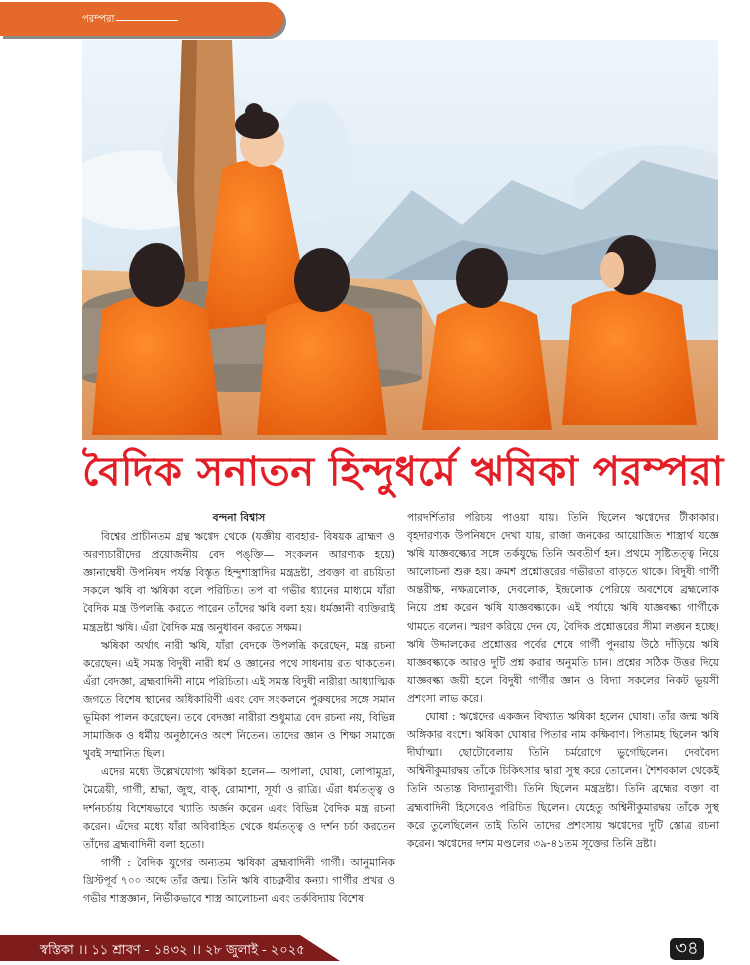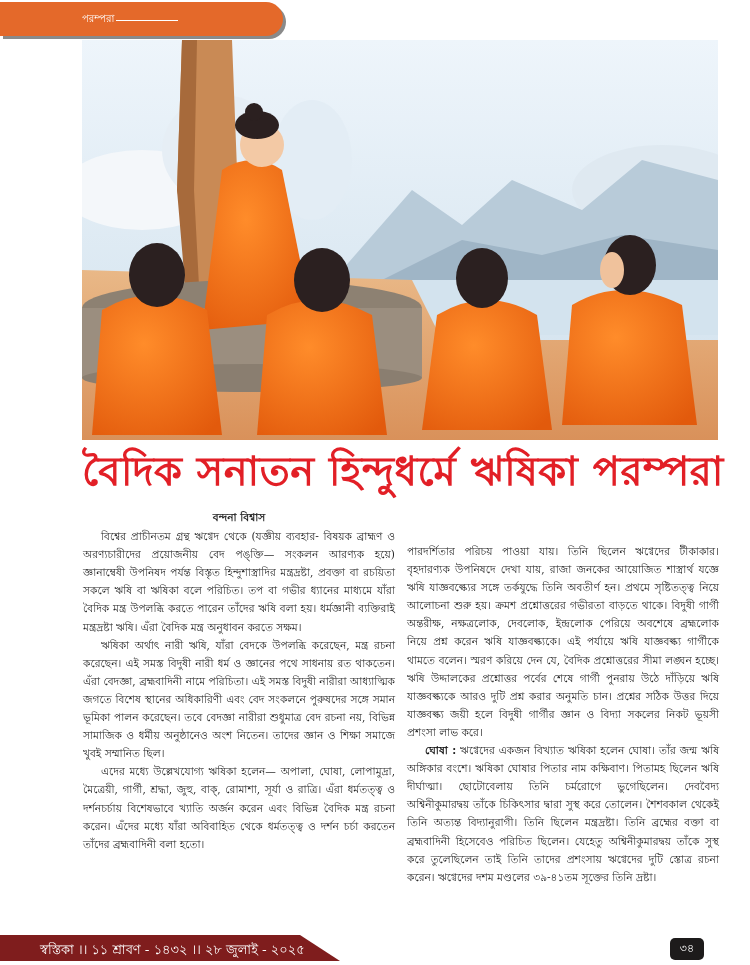--- a/index.html
+++ b/index.html
@@ -28,35 +28,35 @@
       white-space: nowrap;
     }
 
     .columns {
       position: absolute; left: 83px; top: 508px; width: 636px; height: 410px;
       display: flex; gap: 12px;
     }
     .col { width: 312px; font-size: 10.6px; line-height: 18.1px; text-align: justify; color: #262626; }
     .byline { text-align: center; font-weight: bold; margin-bottom: 1px; }
     .col p { text-indent: 18px; }
-    .col p.noindent { text-indent: 0; margin-top: 34px; }
-    .col b { font-weight: bold; color: #111; }
+    .col p.noindent { text-indent: 0; }
+    .col b { font-weight: normal; color: #111; }
 
     .footer-band {
       position: absolute; left: 0; top: 935px; width: 340px; height: 26px;
       background: #7f1d1d;
       clip-path: polygon(0 0, 300px 0, 340px 100%, 0 100%);
       display: flex; align-items: flex-end; padding-left: 40px;
     }
     .footer-band .issue { color: #fff; font-size: 13px; font-family: "DejaVu Sans", sans-serif; white-space: nowrap; }
 
     .page-num {
       position: absolute; left: 670px; top: 938px; width: 34px; height: 22px;
       background: #1d1b1b; border-radius: 5px; color: #fff;
-      font-size: 11px; font-family: "DejaVu Sans", sans-serif;
+      font-size: 18px; font-family: "DejaVu Sans", sans-serif;
       display: flex; align-items: center; justify-content: center;
     }
   </style>
 </head>
 <body>
 
 <div class="section-tab">
   <span class="label">পরম্পরা</span>
   <span class="rule"></span>
 </div>
@@ -124,20 +124,21 @@
 </div>
 
 <div class="headline">বৈদিক সনাতন হিন্দুধর্মে ঋষিকা পরম্পরা</div>
 
 <div class="columns">
   <div class="col">
     <div class="byline">বন্দনা বিশ্বাস</div>
     <p>বিশ্বের প্রাচীনতম গ্রন্থ ঋগ্বেদ থেকে (যজ্ঞীয় ব্যবহার- বিষয়ক ব্রাহ্মণ ও অরণ্যচারীদের প্রয়োজনীয় বেদ পঙ্‌ক্তি— সংকলন আরণ্যক হয়ে) জ্ঞানাম্বেষী উপনিষদ পর্যন্ত বিস্তৃত হিন্দুশাস্ত্রাদির মন্ত্রদ্রষ্টা, প্রবক্তা বা রচয়িতা সকলে ঋষি বা ঋষিকা বলে পরিচিত। তপ বা গভীর ধ্যানের মাধ্যমে যাঁরা বৈদিক মন্ত্র উপলব্ধি করতে পারেন তাঁদের ঋষি বলা হয়। ধর্মজ্ঞানী ব্যক্তিরাই মন্ত্রদ্রষ্টা ঋষি। এঁরা বৈদিক মন্ত্র অনুধাবন করতে সক্ষম।</p>
     <p>ঋষিকা অর্থাৎ নারী ঋষি, যাঁরা বেদকে উপলব্ধি করেছেন, মন্ত্র রচনা করেছেন। এই সমস্ত বিদুষী নারী ধর্ম ও জ্ঞানের পথে সাধনায় রত থাকতেন। এঁরা বেদজ্ঞা, ব্রহ্মবাদিনী নামে পরিচিতা। এই সমস্ত বিদুষী নারীরা আধ্যাত্মিক জগতে বিশেষ স্থানের অধিকারিণী এবং বেদ সংকলনে পুরুষদের সঙ্গে সমান ভূমিকা পালন করেছেন। তবে বেদজ্ঞা নারীরা শুধুমাত্র বেদ রচনা নয়, বিভিন্ন সামাজিক ও ধর্মীয় অনুষ্ঠানেও অংশ নিতেন। তাদের জ্ঞান ও শিক্ষা সমাজে খুবই সম্মানিত ছিল।</p>
     <p>এদের মধ্যে উল্লেখযোগ্য ঋষিকা হলেন— অপালা, ঘোষা, লোপামুদ্রা, মৈত্রেয়ী, গার্গী, শ্রদ্ধা, জুহু, বাক্‌, রোমাশা, সূর্যা ও রাত্রি। এঁরা ধর্মতত্ত্ব ও দর্শনচর্চায় বিশেষভাবে খ্যাতি অর্জন করেন এবং বিভিন্ন বৈদিক মন্ত্র রচনা করেন। এঁদের মধ্যে যাঁরা অবিবাহিত থেকে ধর্মতত্ত্ব ও দর্শন চর্চা করতেন তাঁদের ব্রহ্মবাদিনী বলা হতো।</p>
+    <p><b>গার্গী :</b><span> বৈদিক যুগের অন্যতম ঋষিকা ব্রহ্মবাদিনী গার্গী। আনুমানিক খ্রিস্টপূর্ব ৭০০ অব্দে তাঁর জন্ম। তিনি ঋষি বাচক্নবীর কন্যা। গার্গীর প্রখর ও গভীর শাস্ত্রজ্ঞান, নির্ভীকভাবে শাস্ত্র আলোচনা এবং তর্কবিদ্যায় বিশেষ</span></p>
   </div>
   <div class="col">
     <p class="noindent">পারদর্শিতার পরিচয় পাওয়া যায়। তিনি ছিলেন ঋগ্বেদের টীকাকার। বৃহদারণ্যক উপনিষদে দেখা যায়, রাজা জনকের আয়োজিত শাস্ত্রার্থ যজ্ঞে ঋষি যাজ্ঞবল্ক্যের সঙ্গে তর্কযুদ্ধে তিনি অবতীর্ণ হন। প্রথমে সৃষ্টিতত্ত্ব নিয়ে আলোচনা শুরু হয়। ক্রমশ প্রশ্নোত্তরের গভীরতা বাড়তে থাকে। বিদুষী গার্গী অন্তরীক্ষ, নক্ষত্রলোক, দেবলোক, ইন্দ্রলোক পেরিয়ে অবশেষে ব্রহ্মলোক নিয়ে প্রশ্ন করেন ঋষি যাজ্ঞবল্ক্যকে। এই পর্যায়ে ঋষি যাজ্ঞবল্ক্য গার্গীকে থামতে বলেন। স্মরণ করিয়ে দেন যে, বৈদিক প্রশ্নোত্তরের সীমা লঙ্ঘন হচ্ছে। ঋষি উদ্দালকের প্রশ্নোত্তর পর্বের শেষে গার্গী পুনরায় উঠে দাঁড়িয়ে ঋষি যাজ্ঞবল্ক্যকে আরও দুটি প্রশ্ন করার অনুমতি চান। প্রশ্নের সঠিক উত্তর দিয়ে যাজ্ঞবল্ক্য জয়ী হলে বিদুষী গার্গীর জ্ঞান ও বিদ্যা সকলের নিকট ভূয়সী প্রশংসা লাভ করে।</p>
     <p><b>ঘোষা :</b><span> ঋগ্বেদের একজন বিখ্যাত ঋষিকা হলেন ঘোষা। তাঁর জন্ম ঋষি অঙ্গিকার বংশে। ঋষিকা ঘোষার পিতার নাম কক্ষিবাণ। পিতামহ ছিলেন ঋষি দীর্ঘাত্মা। ছোটোবেলায় তিনি চর্মরোগে ভুগেছিলেন। দেববৈদ্য অশ্বিনীকুমারদ্বয় তাঁকে চিকিৎসার দ্বারা সুস্থ করে তোলেন। শৈশবকাল থেকেই তিনি অত্যন্ত বিদ্যানুরাগী। তিনি ছিলেন মন্ত্রদ্রষ্টা। তিনি ব্রহ্মের বক্তা বা ব্রহ্মবাদিনী হিসেবেও পরিচিত ছিলেন। যেহেতু অশ্বিনীকুমারদ্বয় তাঁকে সুস্থ করে তুলেছিলেন তাই তিনি তাদের প্রশংসায় ঋগ্বেদের দুটি স্তোত্র রচনা করেন। ঋগ্বেদের দশম মণ্ডলের ৩৯-৪১তম সূক্তের তিনি দ্রষ্টা।</span></p>
   </div>
 </div>
 
 <div class="footer-band">
   <span class="issue">স্বস্তিকা ।। ১১ শ্রাবণ - ১৪৩২ ।। ২৮ জুলাই - ২০২৫</span>
 </div>

